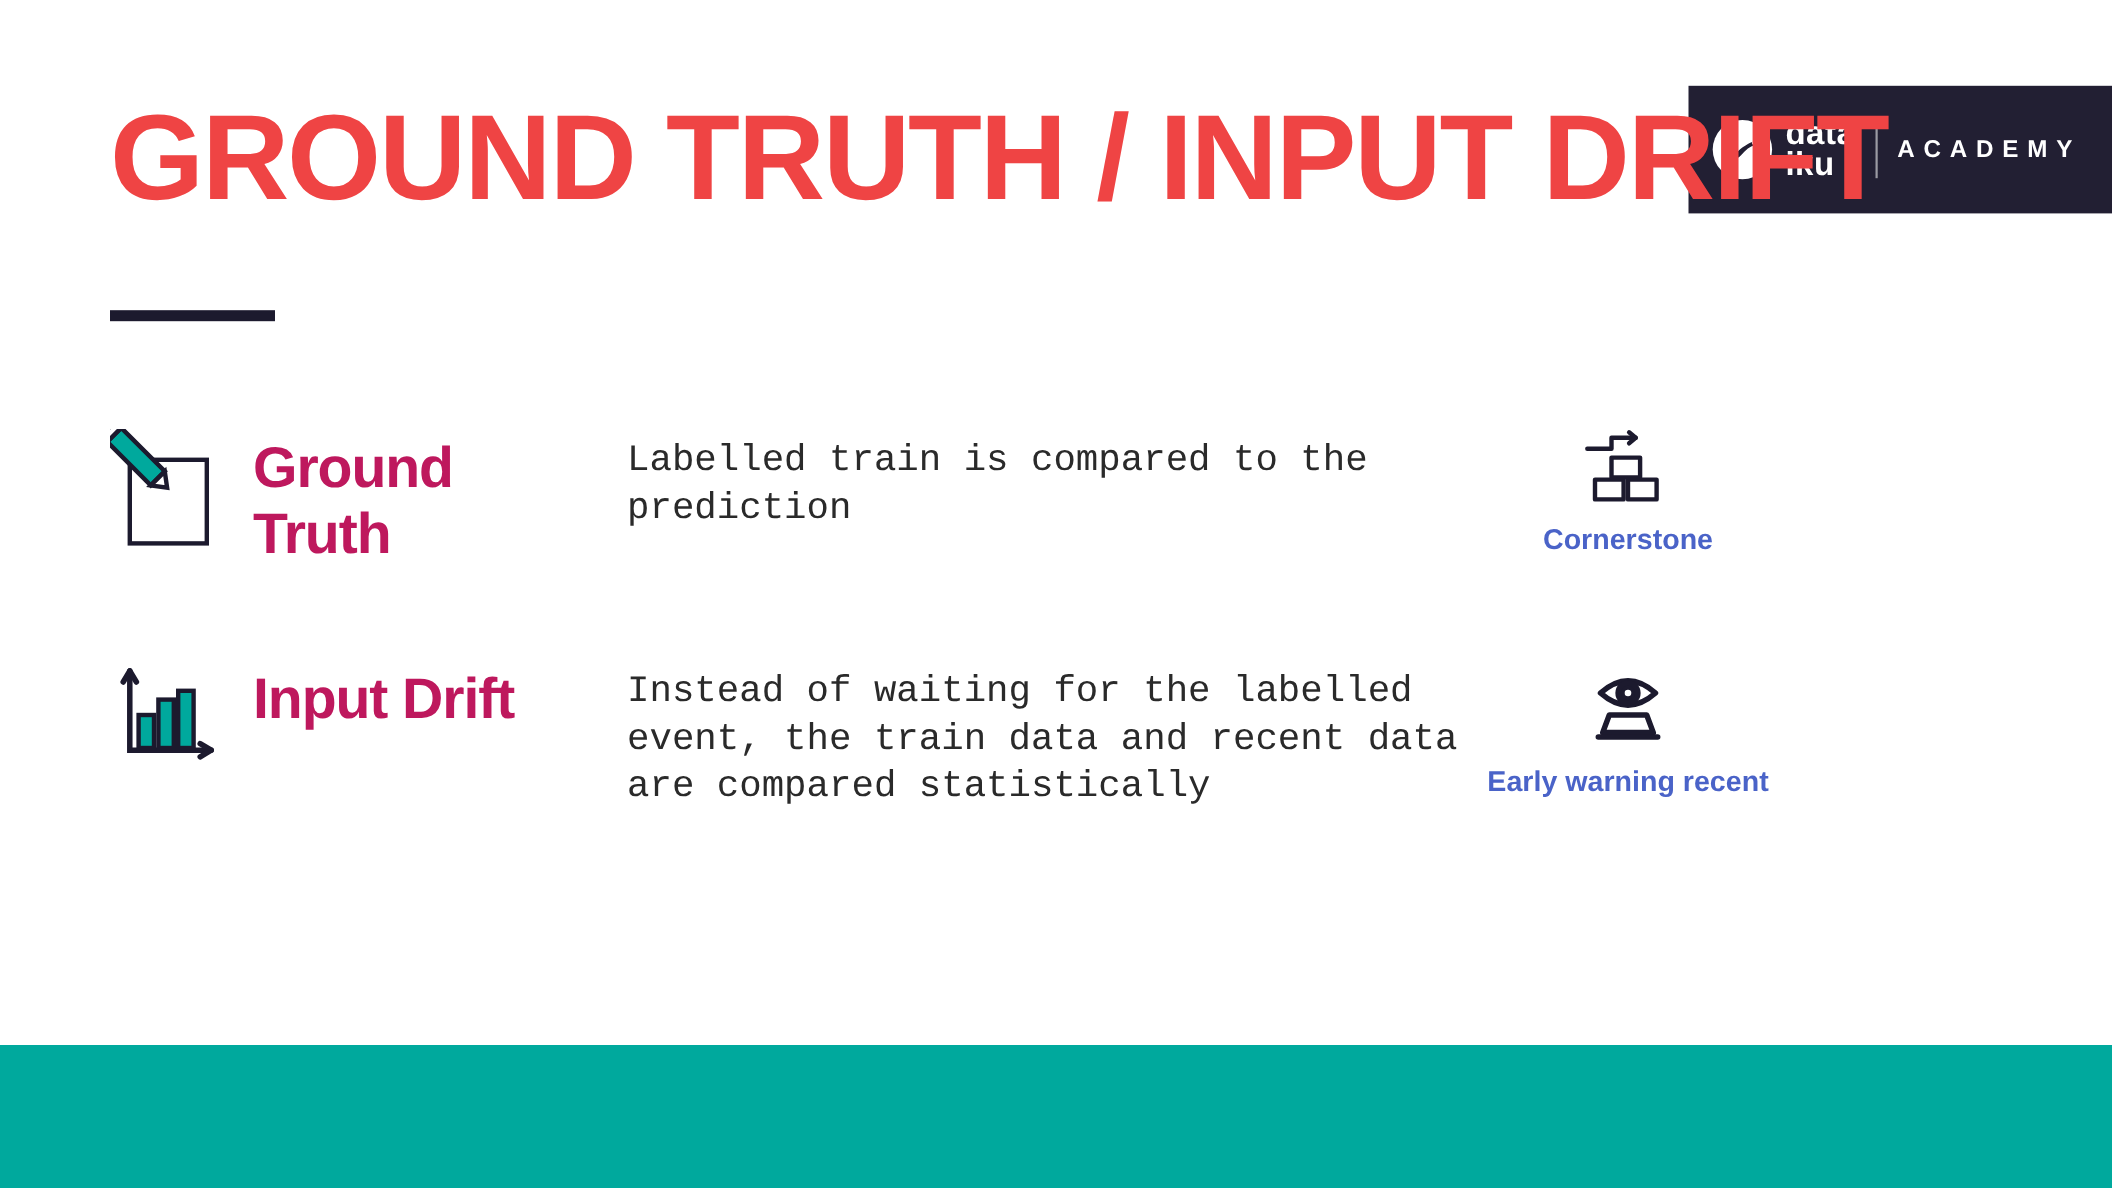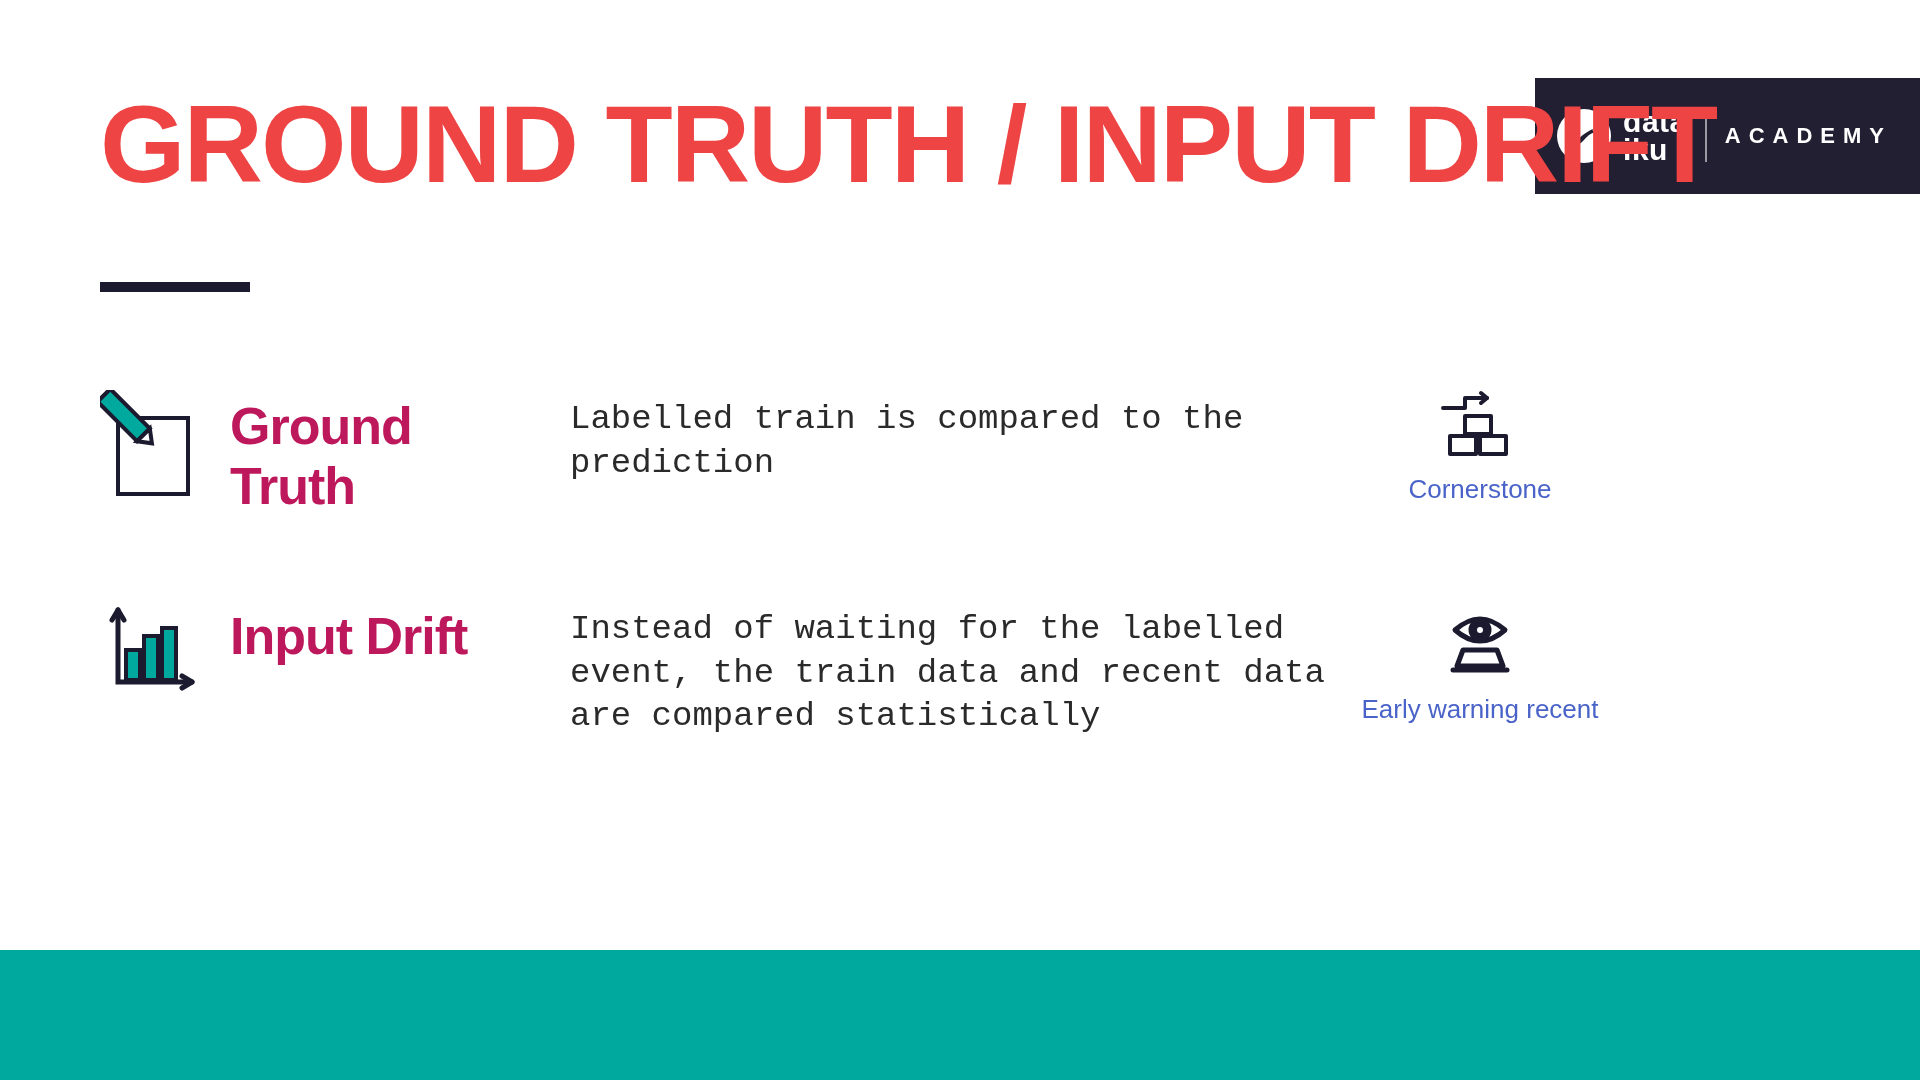--- a/index.html
+++ b/index.html
@@ -72,21 +72,21 @@
     color: #2a2a2a;
     line-height: 1.28;
     padding-top: 8px;
   }
   .row-right {
     display: flex; flex-direction: column; align-items: center; gap: 10px;
     padding-top: 0;
   }
   .row-right .caption {
     font-size: 26px;
-    font-weight: 400;
+    font-weight: 700;
     color: #4a63c8;
   }
 
   
   .bottom-bar {
     position: absolute;
     left: 0; right: 0; bottom: 0;
     height: 130px;
     background: #00a99d;
   }

